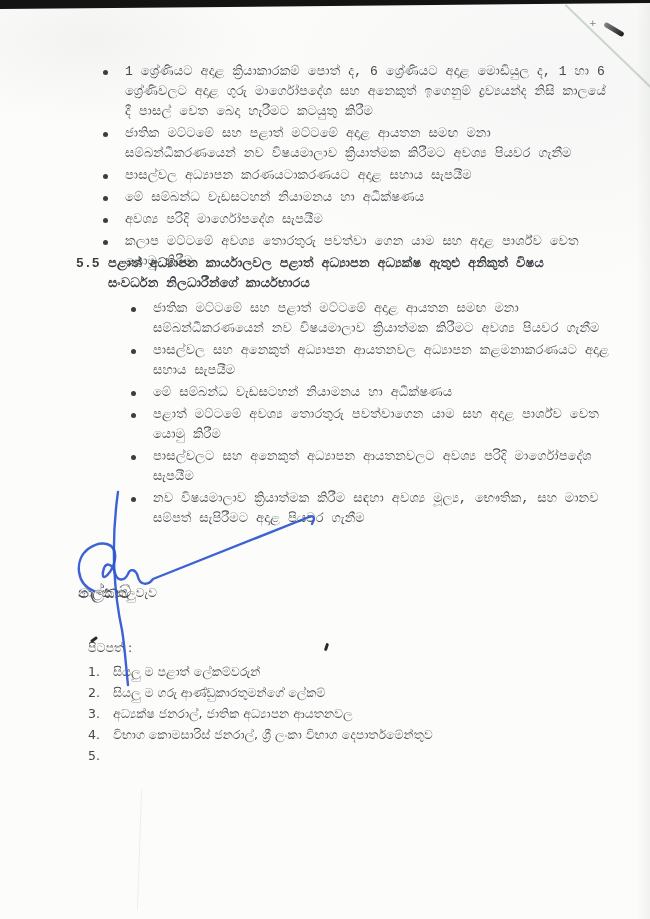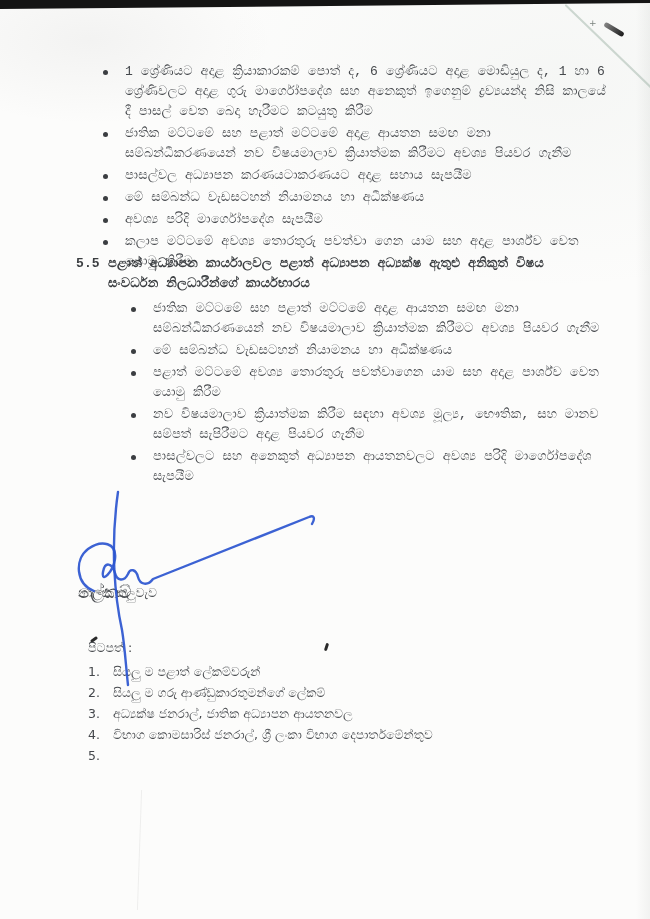--- a/index.html
+++ b/index.html
@@ -105,24 +105,25 @@
   </div>
 
   <div class="section-block doc-text">
     <div class="section-head">
       <div class="section-num">5.5</div>
       <div class="section-title">පළාත් අධ්‍යාපන කාර්යාලවල පළාත් අධ්‍යාපන අධ්‍යක්ෂ ඇතුළු අනිකුත් විෂය සංවර්ධන නිලධාරීන්ගේ කාර්යභාරය</div>
     </div>
     <div class="section-bullets">
       <ul class="bullets">
         <li><span class="bullet-dot"></span><span>ජාතික මට්ටමේ සහ පළාත් මට්ටමේ අදාළ ආයතන සමඟ මනා සම්බන්ධීකරණයෙන් නව විෂයමාලාව ක්‍රියාත්මක කිරීමට අවශ්‍ය පියවර ගැනීම</span></li>
+        <li><span class="bullet-dot"></span><span>පාසල්වල සහ අනෙකුත් අධ්‍යාපන ආයතනවල අධ්‍යාපන කළමනාකරණයට අදාළ සහාය සැපයීම</span></li>
         <li><span class="bullet-dot"></span><span>මේ සම්බන්ධ වැඩසටහන් නියාමනය හා අධීක්ෂණය</span></li>
         <li><span class="bullet-dot"></span><span>පළාත් මට්ටමේ අවශ්‍ය තොරතුරු පවත්වාගෙන යාම සහ අදාළ පාර්ශ්ව වෙත යොමු කිරීම</span></li>
+        <li><span class="bullet-dot"></span><span>පාසල්වලට සහ අනෙකුත් අධ්‍යාපන ආයතනවලට අවශ්‍ය පරිදි මාර්ගෝපදේශ සැපයීම</span></li>
         <li><span class="bullet-dot"></span><span>නව විෂයමාලාව ක්‍රියාත්මක කිරීම සඳහා අවශ්‍ය මූල්‍ය, භෞතික, සහ මානව සම්පත් සැපිරීමට අදාළ පියවර ගැනීම</span></li>
-        <li><span class="bullet-dot"></span><span>පාසල්වලට සහ අනෙකුත් අධ්‍යාපන ආයතනවලට අවශ්‍ය පරිදි මාර්ගෝපදේශ සැපයීම</span></li>
       </ul>
     </div>
   </div>
 
   <svg class="sig-svg" width="300" height="215" viewBox="0 0 300 215">
     <path d="M 58 14 C 50 70, 55 120, 62 152 C 65 170, 66 190, 68 207" fill="none" stroke="#2b55cf" stroke-width="2.4" stroke-linecap="round" opacity="0.92"></path>
     <path d="M 34 113 C 16 106, 14 82, 28 71 C 42 61, 57 65, 55 81
              C 53 94, 41 106, 43 94 C 45 83, 52 85, 55 95
              C 57 103, 64 104, 68 96 C 70 90, 76 91, 78 99
              C 80 107, 88 108, 93 101 L 249 39 C 253 37, 256 39, 252 46" fill="none" stroke="#2b55cf" stroke-width="2.4" stroke-linecap="round" stroke-linejoin="round" opacity="0.92"></path>

